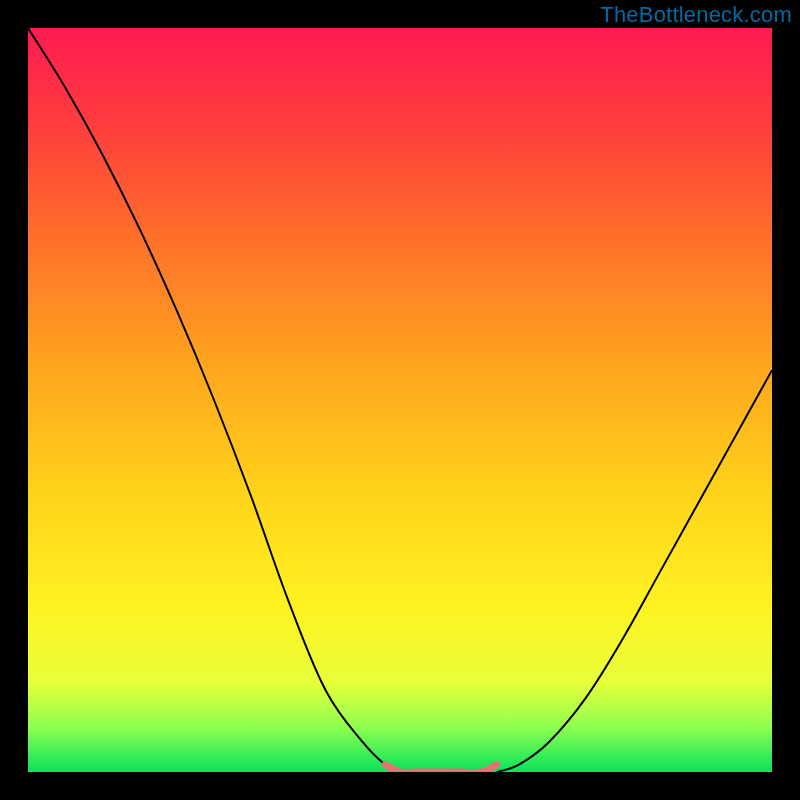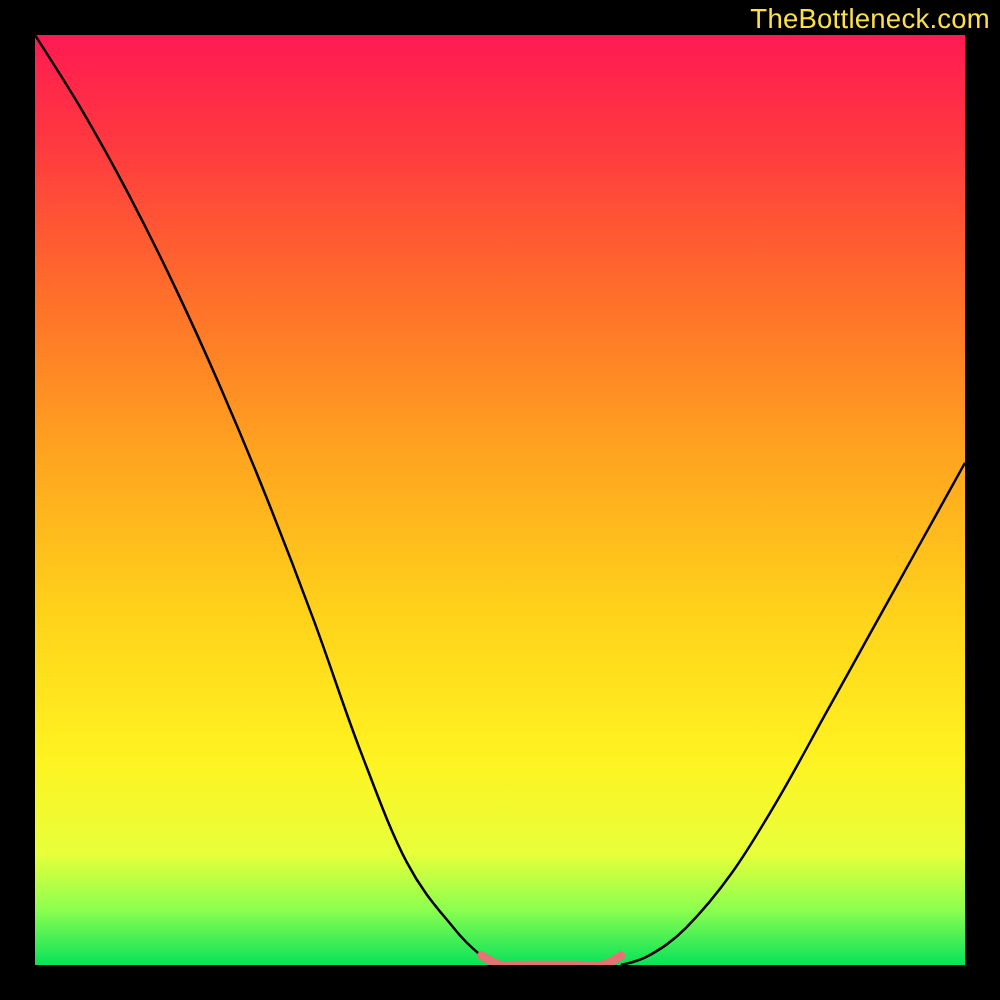--- a/index.html
+++ b/index.html
@@ -14,21 +14,21 @@
   .frame {
     position: relative;
     width: 800px;
     height: 800px;
     background: #000;
   }
   .watermark {
     position: absolute;
     top: 2px;
     right: 8px;
-    color: #fde047;
+    color: #0369a1;
     font-size: 22px;
     font-weight: 400;
     letter-spacing: 0.2px;
     z-index: 10;
   }
   .plot {
     position: absolute;
     left: 28px;
     top: 28px;
     width: 744px;

